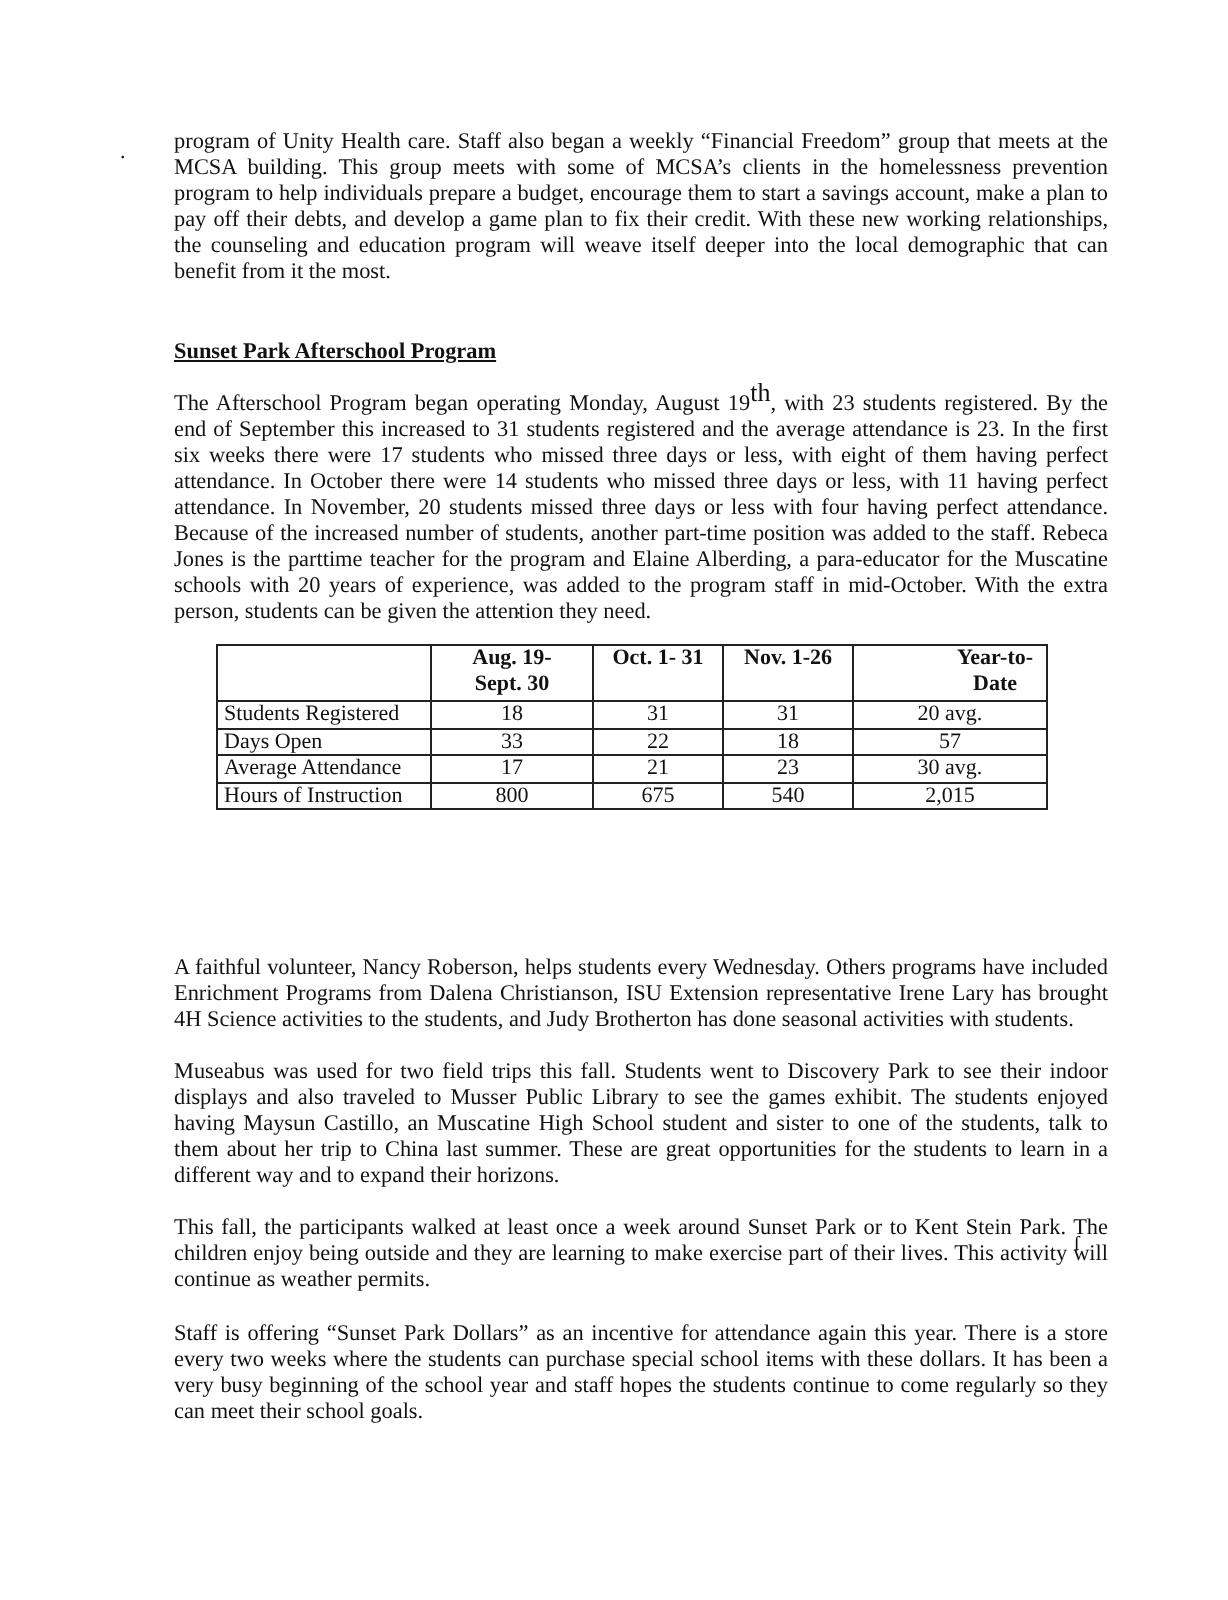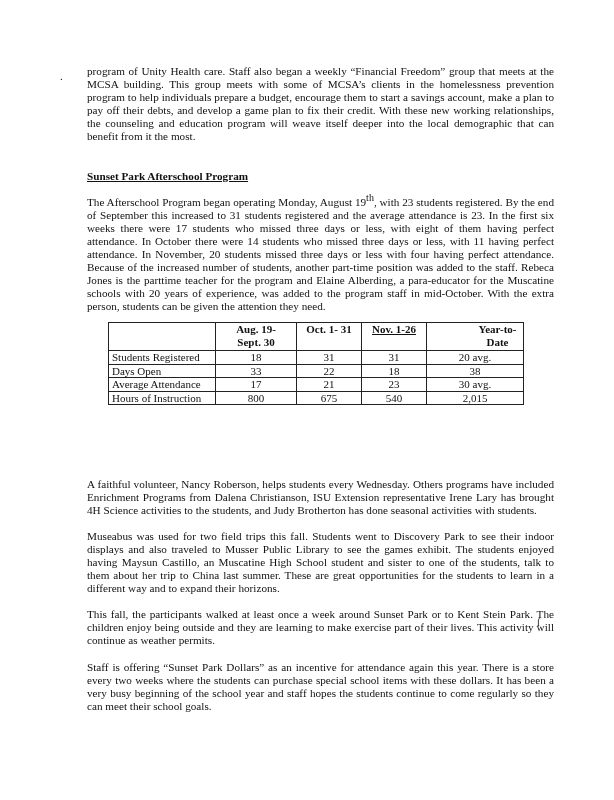--- a/index.html
+++ b/index.html
@@ -6,31 +6,31 @@
     body {
       width: 614px; height: 800px; position: relative; overflow: hidden;
       font-family: "Liberation Serif", "DejaVu Serif", serif;
       color: #111; font-size: 11.2px; line-height: 13.1px;
     }
     .page { position: absolute; left: 72px; top: 65px; width: 467px; margin-left: 15px; }
     p { margin: 0; text-align: justify; }
     .gap { height: 13px; }
     .dot { position: absolute; left: 60px; top: 70px; font-size: 11px; }
     .heading { font-weight: bold; text-decoration: underline; margin-top: 13px; }
-    sup { font-size: 10px; line-height: 0; vertical-align: super; }
+    sup { font-size: 13px; line-height: 0; vertical-align: super; }
     .stray-dot { position: absolute; left: 258px; top: 298px; font-size: 10px; }
     .stray-mark { position: absolute; left: 537px; top: 616px; font-size: 10px; }
     table {
       position: absolute; left: 108px; top: 322px;
       border-collapse: collapse; font-size: 11px; line-height: 12.5px;
     }
     td, th { border: 1px solid #222; padding: 0 3px; }
     th { font-weight: bold; text-align: center; vertical-align: top; height: 27px; }
     th.corner { width: 100px; }
-    th.c1 { width: 74px; } th.c2 { width: 58px; } th.c3 { width: 58px; text-decoration: underline; } th.c4 { width: 45px; padding-left: 48px; }
+    th.c1 { width: 74px; } th.c2 { width: 58px; } th.c3 { width: 58px; } th.c4 { width: 45px; padding-left: 48px; }
     td { height: 11px; }
     td.label { text-align: left; }
     td.val { text-align: center; }
   </style>
 </head>
 <body>
 
 <span class="dot">.</span>
 
 <div class="page">
@@ -72,21 +72,21 @@
       <td class="val">18</td>
       <td class="val">31</td>
       <td class="val">31</td>
       <td class="val">20 avg.</td>
     </tr>
     <tr>
       <td class="label">Days Open</td>
       <td class="val">33</td>
       <td class="val">22</td>
       <td class="val">18</td>
-      <td class="val">38</td>
+      <td class="val">57</td>
     </tr>
     <tr>
       <td class="label">Average Attendance</td>
       <td class="val">17</td>
       <td class="val">21</td>
       <td class="val">23</td>
       <td class="val">30 avg.</td>
     </tr>
     <tr>
       <td class="label">Hours of Instruction</td>

